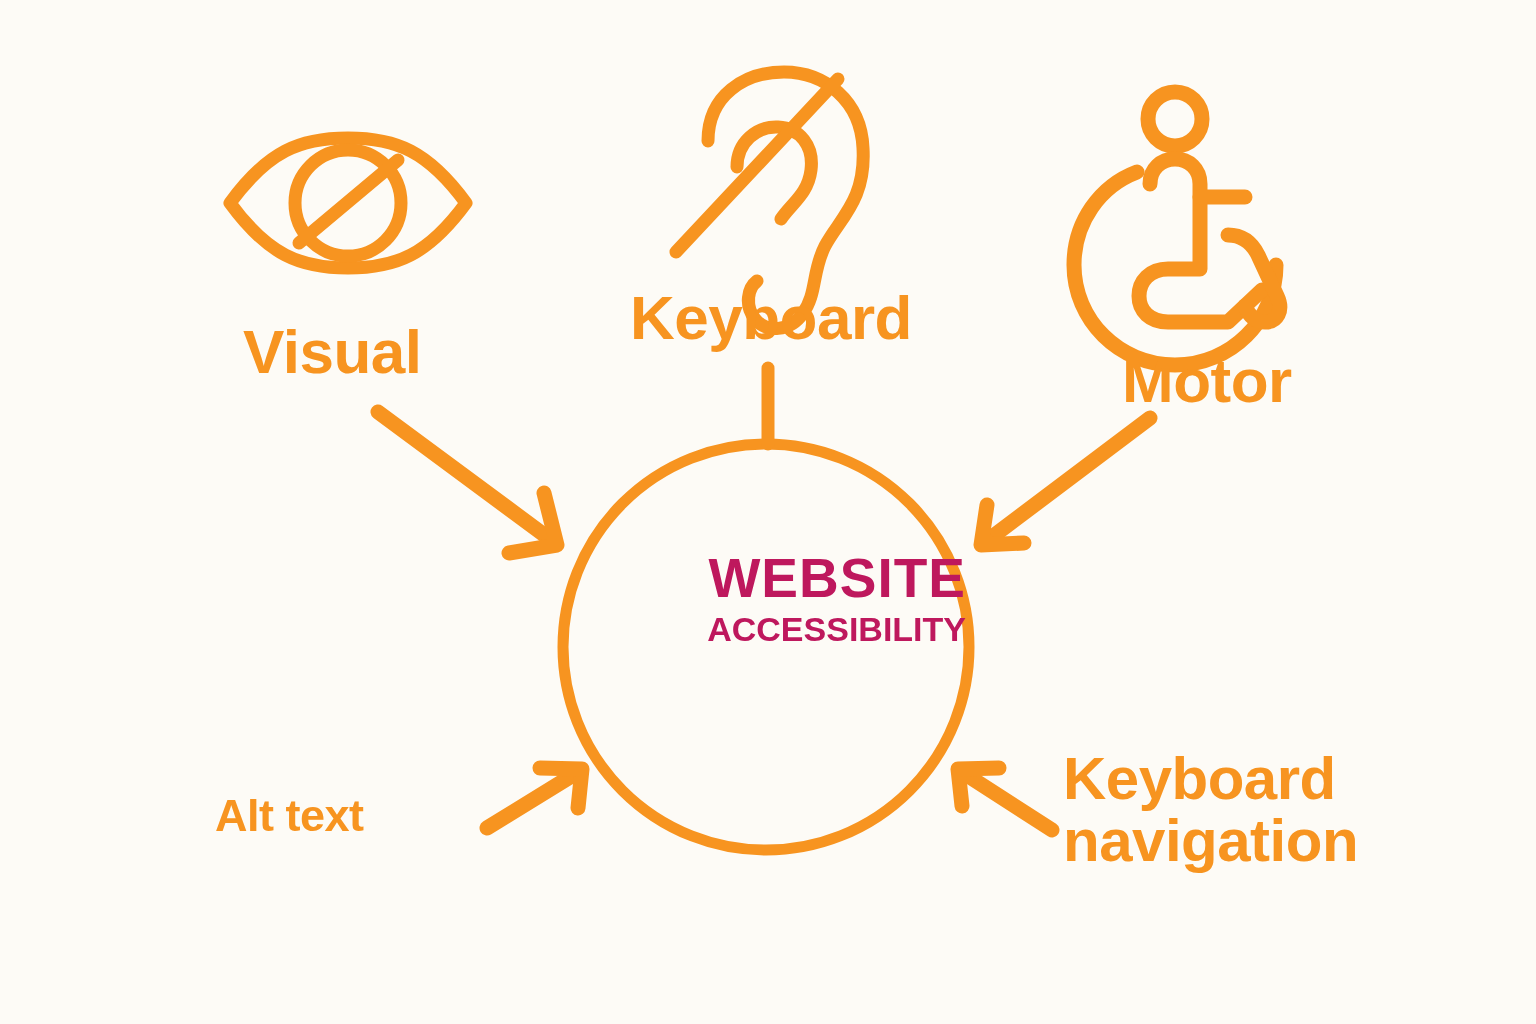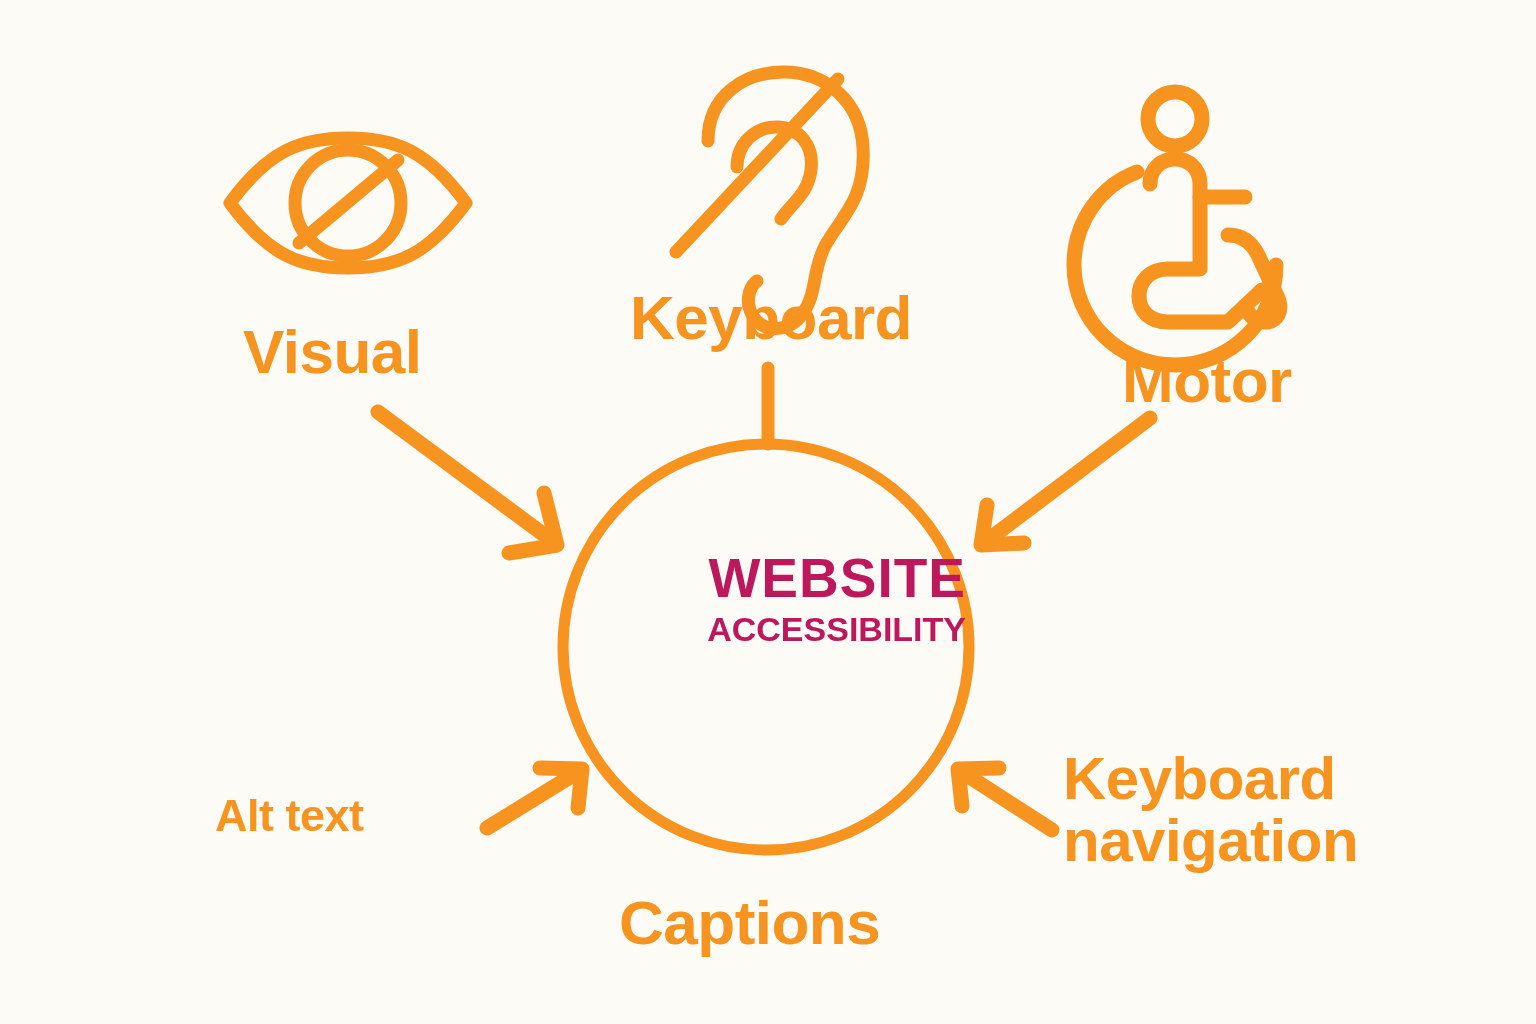--- a/index.html
+++ b/index.html
@@ -159,21 +159,20 @@
   </svg>
 
   <div class="lbl lbl-visual">Visual</div>
 
   <div class="lbl lbl-hearing">Keyboard</div>
 
   <div class="lbl lbl-motor">Motor</div>
 
   <div class="lbl lbl-alttext">Alt text</div>
 
-  <div class="lbl lbl-captions">Captions</div>
 
   <div class="lbl lbl-keyboard">
     <div>Keyboard</div>
     <div>navigation</div>
   </div>
 
   <div class="core">
     <div class="core-line1">WEBSITE</div>
     <div class="core-line2">ACCESSIBILITY</div>
   </div>

